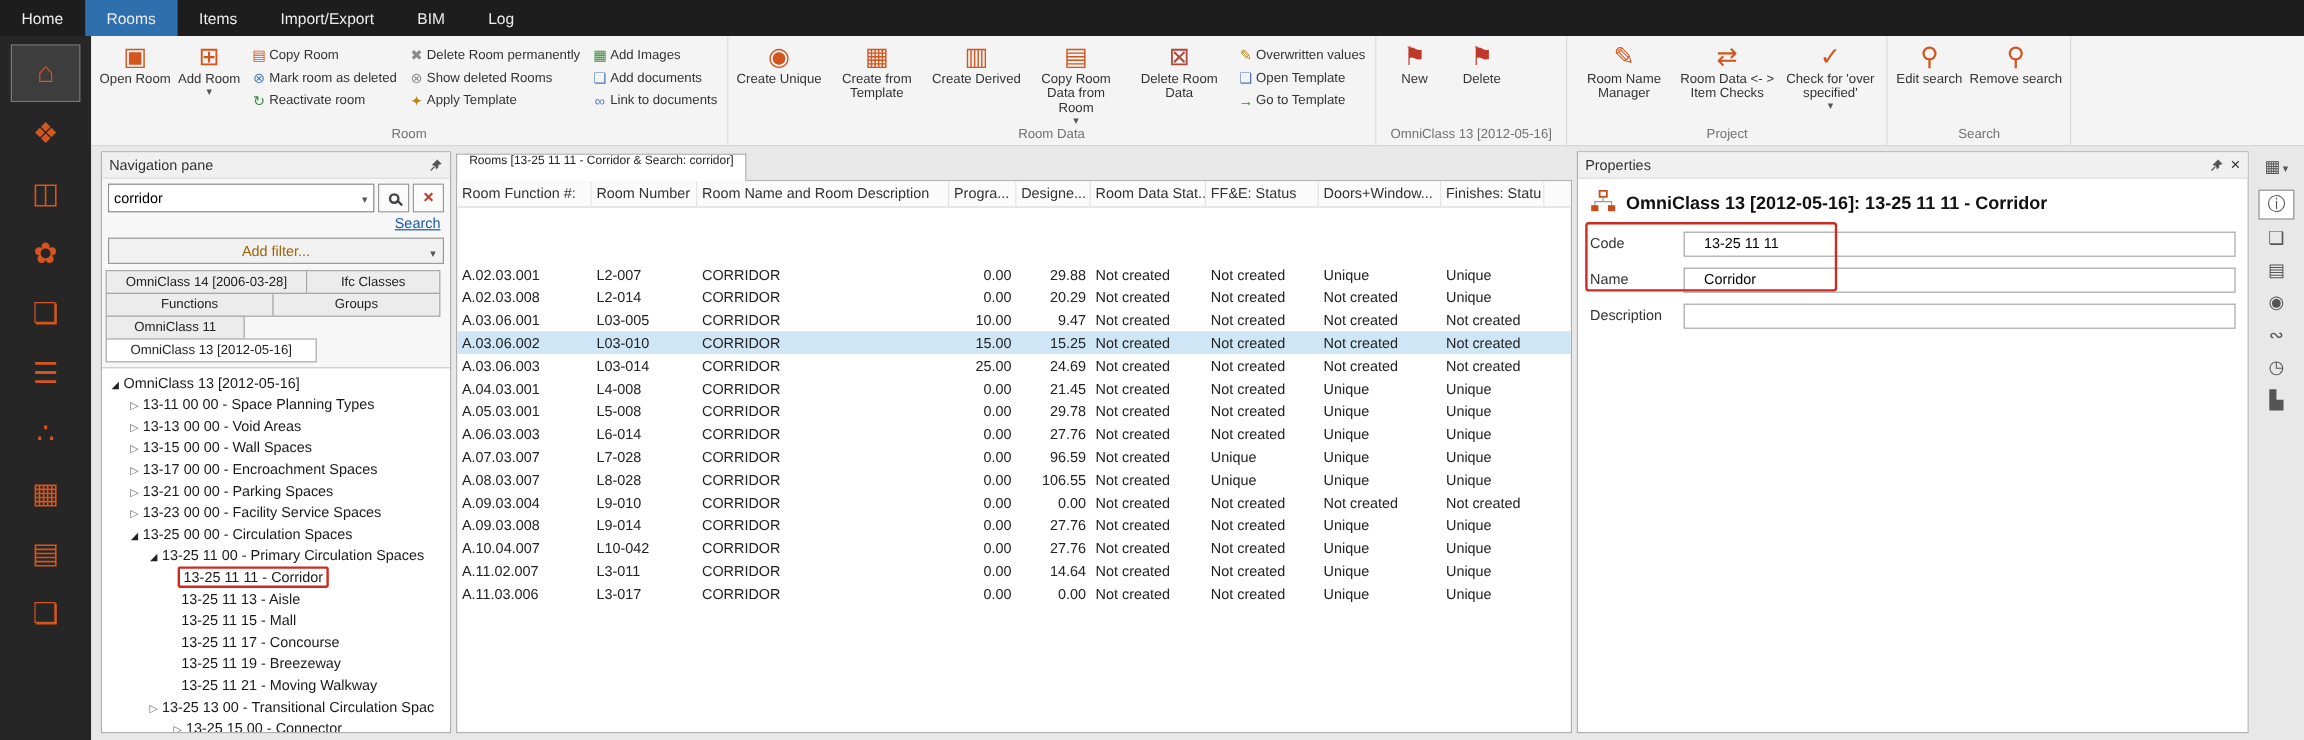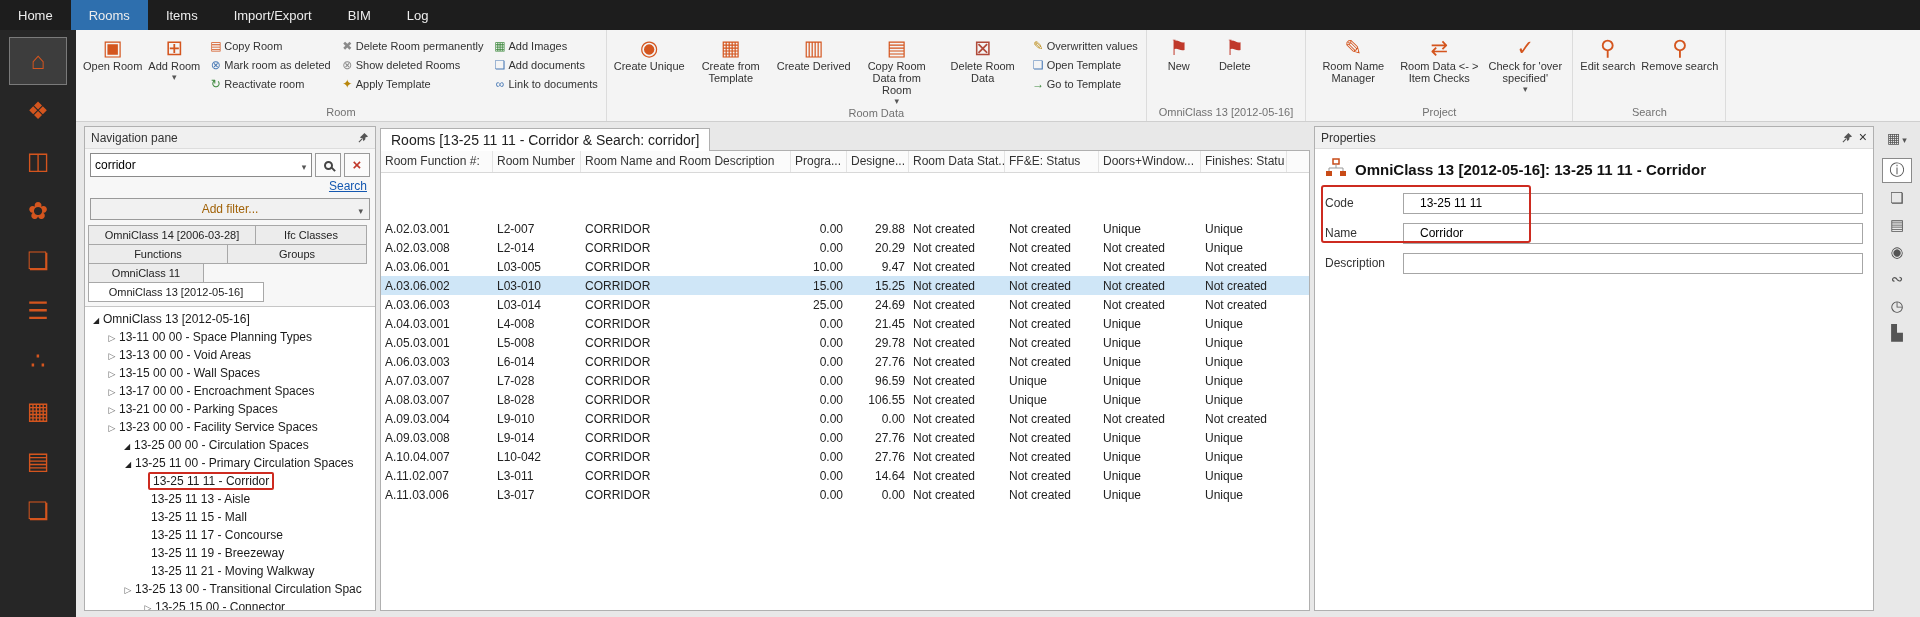--- a/index.html
+++ b/index.html
@@ -62,21 +62,21 @@
   .np-tree { flex:1; background:#fff; border-top:1px solid #c6c6c6; margin-top:4px; padding-top:3px; overflow:hidden; }
   .titem { height:18px; display:flex; align-items:center; font-size:12px; white-space:nowrap; color:#1a1a1a; }
   .arrow { width:14px; flex:0 0 14px; text-align:center; }
   .titem.collapsed .arrow::before { content:"▷"; font-size:9px; color:#666; }
   .titem.expanded  .arrow::before { content:"◢"; font-size:8px; color:#222; }
   .titem.annotated .tlabel { border:2px solid #cd2b20; border-radius:2px; padding:0 3px; margin-left:-3px; }
 
   
   .tablearea { flex:1; display:flex; flex-direction:column; min-width:0; margin-right:4px; }
   .tab-strip { height:24px; display:flex; align-items:flex-end; }
-  .table-tab { background:#fff; border:1px solid #b0b0b0; border-bottom:none; height:23px; margin-bottom:-1px; z-index:2; display:flex; align-items:center; padding:0 10px; font-size:14px; }
+  .table-tab { background:#fff; border:1px solid #b0b0b0; border-bottom:none; height:23px; margin-bottom:-1px; z-index:2; display:flex; padding:0 10px; font-size:10px; }
   .grid { flex:1; overflow:hidden; display:flex; flex-direction:column; position:relative; z-index:1;gap:46px; }
   .ghead { display:flex; height:22px; background:#fbfbfb; border-bottom:1px solid #d8d8d8; font-size:12px; color:#333; }
   .gh { padding:3px 4px; border-right:1px solid #e4e4e4; white-space:nowrap; overflow:hidden; flex:0 0 auto; }
   .trow { display:flex; height:19px; align-items:center; font-size:12px; }
   .trow.selected { background:#cfe6f7; }
   .cell { padding:0 4px; white-space:nowrap; overflow:hidden; flex:0 0 auto; }
   .w0{width:112px} .w1{width:88px} .w2{width:210px} .w3{width:56px} .w4{width:62px}
   .w5{width:96px} .w6{width:94px} .w7{width:102px} .w8{width:86px}
   .trow .w3, .trow .w4 { text-align:right; }
 
@@ -460,21 +460,21 @@
             <div class="titem collapsed" style="padding-left: 20px;">
               <span class="arrow"></span>
               <span class="tlabel">13-21 00 00 - Parking Spaces</span>
             </div>
 
             <div class="titem collapsed" style="padding-left: 20px;">
               <span class="arrow"></span>
               <span class="tlabel">13-23 00 00 - Facility Service Spaces</span>
             </div>
 
-            <div class="titem expanded" style="padding-left: 4px; margin-left: 31px;">
+            <div class="titem expanded" style="padding-left: 20px;">
               <span class="arrow"></span>
               <span class="tlabel">13-25 00 00 - Circulation Spaces</span>
             </div>
 
             <div class="titem expanded" style="padding-left: 36px;">
               <span class="arrow"></span>
               <span class="tlabel">13-25 11 00 - Primary Circulation Spaces</span>
             </div>
 
             <div class="titem annotated" style="padding-left: 52px;">

